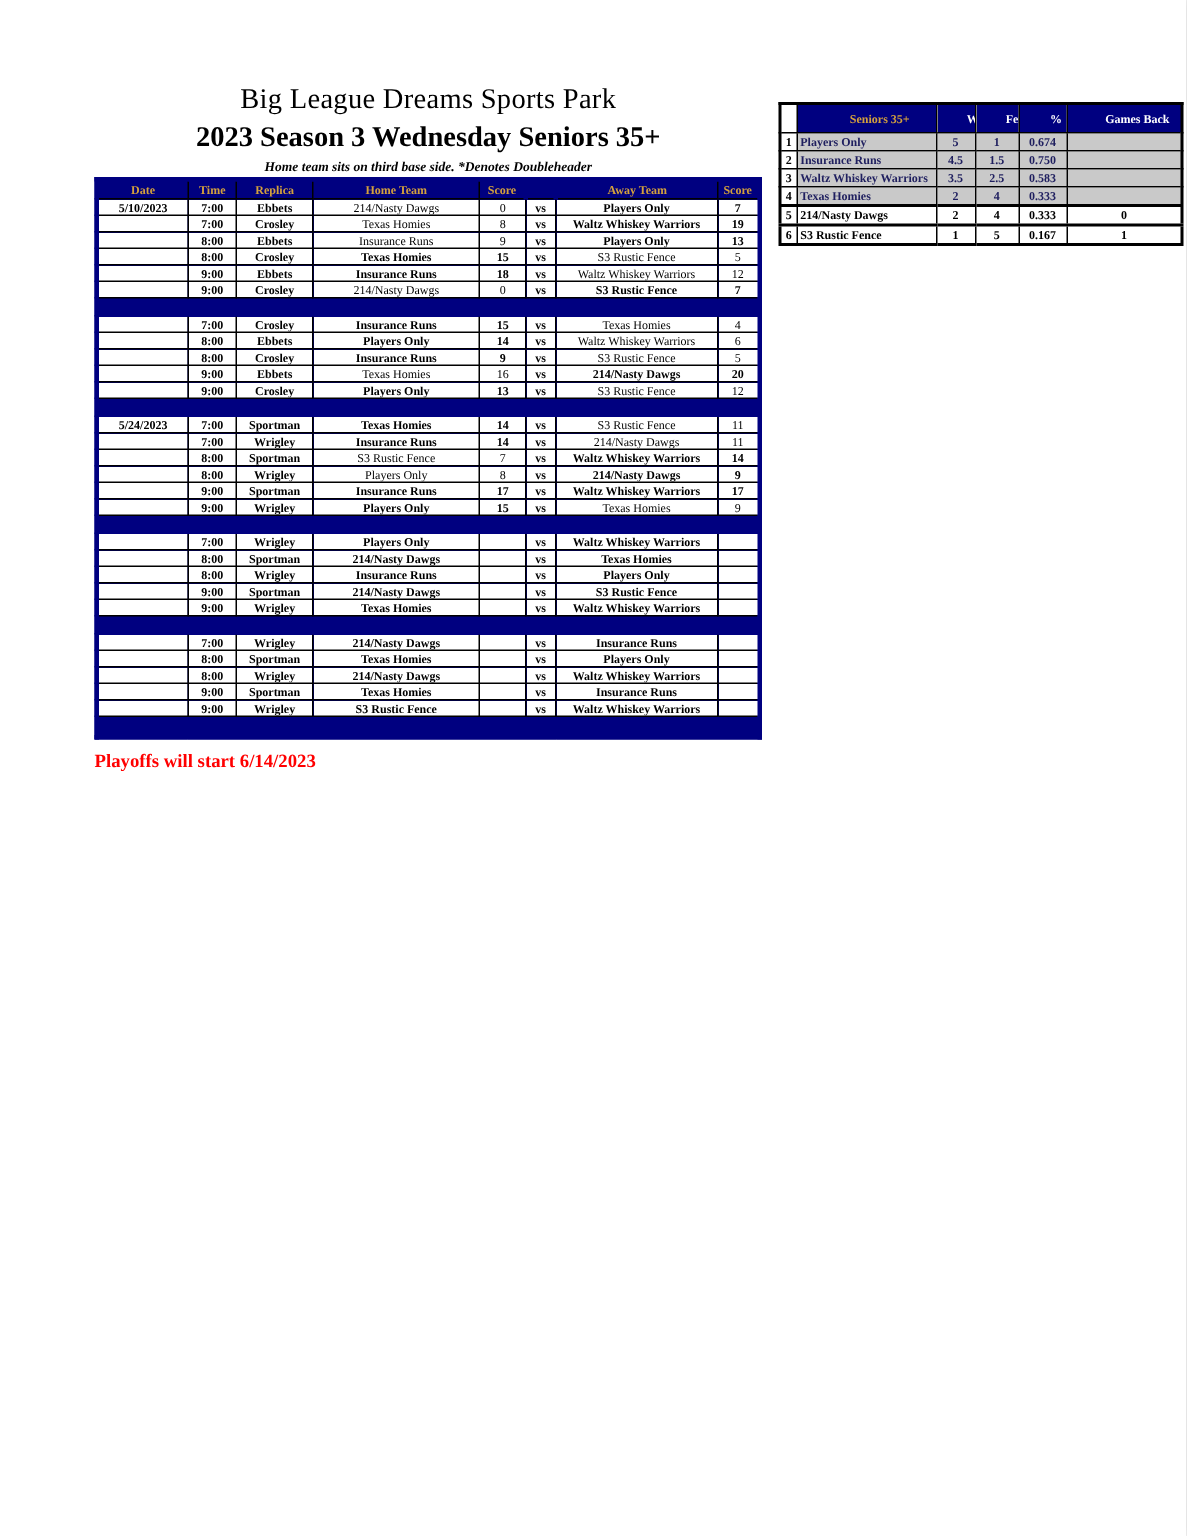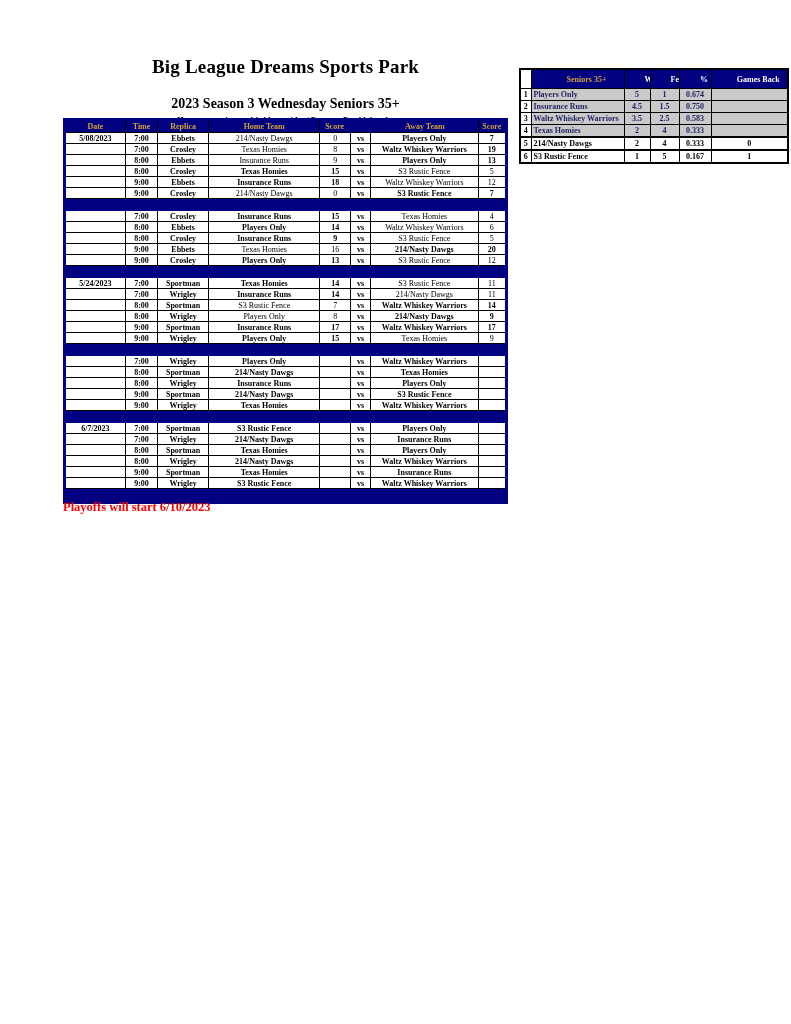--- a/index.html
+++ b/index.html
@@ -4,22 +4,22 @@
 <style>
   html,body { margin:0; padding:0; background:#e8e8e8; }
   .page {
     position:relative; width:791px; height:1024px; background:#ffffff;
     font-family:"Liberation Serif", serif; overflow:hidden;
     margin:0 auto; box-shadow:0 0 6px rgba(0,0,0,.25);
   }
 
   
   .title-wrap { position:absolute; left:63px; top:56px; width:445px; text-align:center; }
-  .title    { font-size:19px; font-weight:bold; color:#000; letter-spacing:.2px; }
-  .subtitle { font-size:14px; font-weight:bold; color:#000; margin-top:18px; }
+  .title    { font-size:19px; font-weight:normal; color:#000; letter-spacing:.2px; }
+  .subtitle { font-size:19px; font-weight:bold; color:#000; margin-top:3px; }
   .note     { font-size:9px;  font-weight:bold; font-style:italic; color:#000; margin-top:3px; }
 
   
   table.schedule {
     position:absolute; left:63px; top:118px; width:445px;
     border-collapse:collapse; table-layout:fixed;
     border:3px solid #000080; background:#000080;
   }
   table.schedule th, table.schedule td {
     border:1px solid #000; padding:0 1px; text-align:center;
@@ -162,21 +162,21 @@
         <th>Replica</th>
         <th>Home Team</th>
         <th>Score</th>
         <th class="vs-h"></th>
         <th>Away Team</th>
         <th>Score</th>
       </tr>
     </thead>
     <tbody id="schedule-body">
         <tr>
-          <td class="c-date">5/08/2023</td>
+          <td class="c-date">5/10/2023</td>
           <td class="c-time">7:00</td>
           <td class="c-replica">Ebbets</td>
           <td class="c-team">214/Nasty Dawgs</td>
           <td class="c-score">0</td>
           <td class="c-vs">vs</td>
           <td class="c-team win">Players Only</td>
           <td class="c-score win">7</td>
         </tr>
         <tr>
           <td class="c-date"></td>
@@ -394,30 +394,20 @@
           <td class="c-team">Texas Homies</td>
           <td class="c-score"></td>
           <td class="c-vs">vs</td>
           <td class="c-team">Waltz Whiskey Warriors</td>
           <td class="c-score"></td>
         </tr>
         <tr class="sep">
           <td colspan="8"></td>
         </tr>
         <tr class="future">
-          <td class="c-date">6/7/2023</td>
-          <td class="c-time">7:00</td>
-          <td class="c-replica">Sportman</td>
-          <td class="c-team">S3 Rustic Fence</td>
-          <td class="c-score"></td>
-          <td class="c-vs">vs</td>
-          <td class="c-team">Players Only</td>
-          <td class="c-score"></td>
-        </tr>
-        <tr class="future">
           <td class="c-date"></td>
           <td class="c-time">7:00</td>
           <td class="c-replica">Wrigley</td>
           <td class="c-team">214/Nasty Dawgs</td>
           <td class="c-score"></td>
           <td class="c-vs">vs</td>
           <td class="c-team">Insurance Runs</td>
           <td class="c-score"></td>
         </tr>
         <tr class="future">
@@ -459,15 +449,15 @@
           <td class="c-vs">vs</td>
           <td class="c-team">Waltz Whiskey Warriors</td>
           <td class="c-score"></td>
         </tr>
         <tr class="sep last">
           <td colspan="8"></td>
         </tr>
       </tbody>
   </table>
 
-  <div class="playoffs">Playoffs will start 6/10/2023</div>
+  <div class="playoffs">Playoffs will start 6/14/2023</div>
 
 </div>
 
 </body></html>

